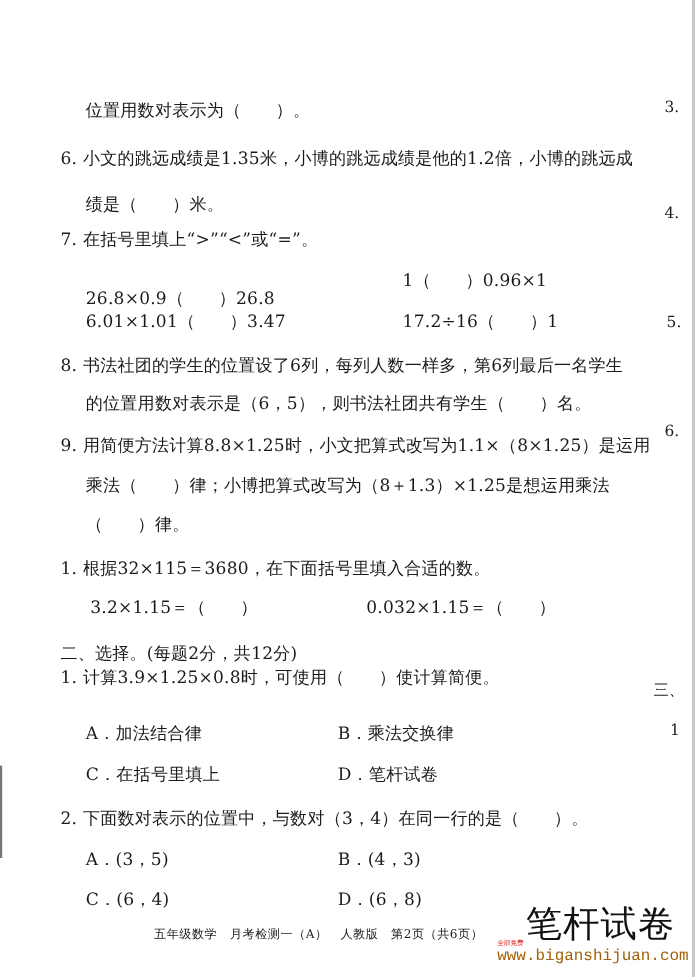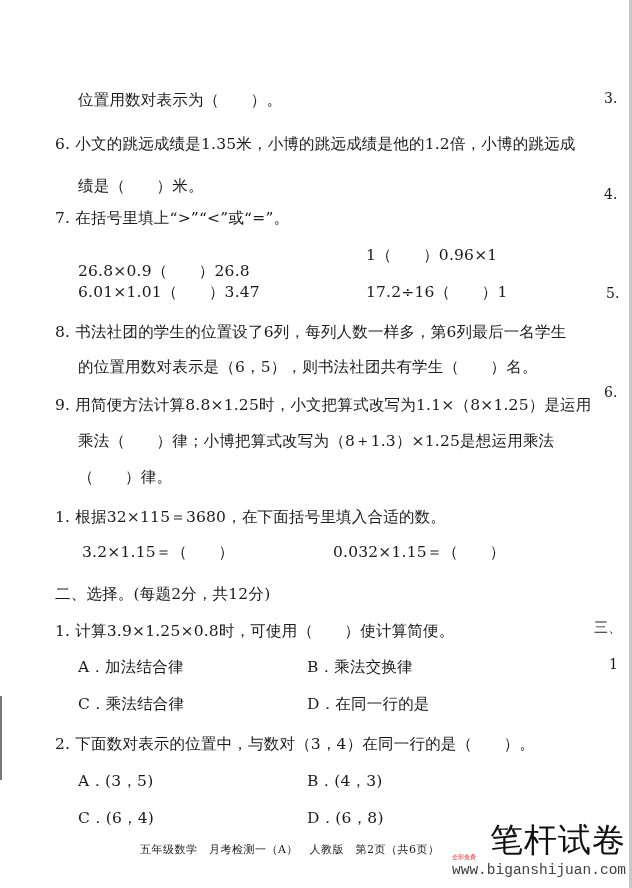--- a/index.html
+++ b/index.html
@@ -6,23 +6,23 @@
   body {
     width: 632px; height: 888px; position: relative; overflow: hidden;
     background: #ffffff; color: #1a1a1a;
     font-family: "DejaVu Serif", "Liberation Serif", serif;
   }
   .right-strip { position: absolute; left: 629px; top: 0; width: 3px; height: 888px; background: #c8c8c8; }
   .line { position: absolute; font-size: 15.5px; white-space: nowrap; letter-spacing: 0.2px; text-align: center; }
   .margin-num { position: absolute; font-size: 14px; white-space: nowrap; }
   .left-bar { position: absolute; left: 0; top: 696px; width: 2px; height: 84px; background: #777; }
   .footer { position: absolute; left: 140px; top: 842px; font-size: 11px; white-space: nowrap; letter-spacing: 0.5px; }
-  .wm-title { position: absolute; left: 478px; top: 818px; font-family: "DejaVu Sans", sans-serif; font-size: 33px; color: #111; letter-spacing: 1px; white-space: nowrap; margin-left: 12px; }
+  .wm-title { position: absolute; left: 478px; top: 818px; font-family: "DejaVu Sans", sans-serif; font-size: 33px; color: #111; letter-spacing: 1px; white-space: nowrap; }
   .wm-free { position: absolute; left: 452px; top: 853px; font-family: "DejaVu Sans", sans-serif; font-size: 6px; color: #e02020; white-space: nowrap; }
-  .wm-url { position: absolute; left: 452px; top: 862px; font-family: "Liberation Mono", monospace; font-size: 14.5px; color: #404040; white-space: nowrap; }
+  .wm-url { position: absolute; left: 452px; top: 862px; font-family: "Liberation Mono", monospace; font-size: 14.5px; color: #a16207; white-space: nowrap; }
 </style>
 </head>
 <body>
 
 <div class="right-strip"></div>
 
 <div class="line" style="left:78px;top:90px">位置用数对表示为（　　）。</div>
 
 <div class="line" style="left:55px;top:134px"><span>6.</span> <span>小文的跳远成绩是1.35米，小博的跳远成绩是他的1.2倍，小博的跳远成</span></div>
 <div class="line" style="left:78px;top:176px">绩是（　　）米。</div>
@@ -39,25 +39,25 @@
 <div class="line" style="left:55px;top:395px"><span>9.</span> <span>用简便方法计算8.8×1.25时，小文把算式改写为1.1×（8×1.25）是运用</span></div>
 <div class="line" style="left:78px;top:431px">乘法（　　）律；小博把算式改写为（8＋1.3）×1.25是想运用乘法</div>
 <div class="line" style="left:78px;top:467px">（　　）律。</div>
 
 <div class="line" style="left:55px;top:507px"><span>1.</span> <span>根据32×115＝3680，在下面括号里填入合适的数。</span></div>
 <div class="line" style="left:82px;top:542px">3.2×1.15＝（　　）</div>
 <div class="line" style="left:333px;top:542px">0.032×1.15＝（　　）</div>
 
 <div class="line" style="left:55px;top:584px">二、选择。(每题2分，共12分)</div>
 
-<div class="line" style="left:55px;top:621px"><span>1.</span> <span>计算3.9×1.25×0.8时，可使用（　　）使计算简便。</span></div>
+<div class="line" style="left:55px;top:606px"><span>1.</span> <span>计算3.9×1.25×0.8时，可使用（　　）使计算简便。</span></div>
 <div class="line" style="left:78px;top:657px">A．加法结合律</div>
 <div class="line" style="left:307px;top:657px">B．乘法交换律</div>
-<div class="line" style="left:78px;top:694px">C．乘法结合律</div>
-<div class="line" style="left:307px;top:694px">D．在同一行的是</div>
+<div class="line" style="left:78px;top:694px">C．在括号里填上</div>
+<div class="line" style="left:307px;top:694px">D．笔杆试卷</div>
 
 <div class="line" style="left:55px;top:734px"><span>2.</span> <span>下面数对表示的位置中，与数对（3，4）在同一行的是（　　）。</span></div>
 <div class="line" style="left:78px;top:771px">A．(3，5)</div>
 <div class="line" style="left:307px;top:771px">B．(4，3)</div>
 <div class="line" style="left:78px;top:808px">C．(6，4)</div>
 <div class="line" style="left:307px;top:808px">D．(6，8)</div>
 
 <div class="margin-num" style="left:604px;top:90px">3.</div>
 <div class="margin-num" style="left:604px;top:186px">4.</div>
 <div class="margin-num" style="left:606px;top:285px">5.</div>

